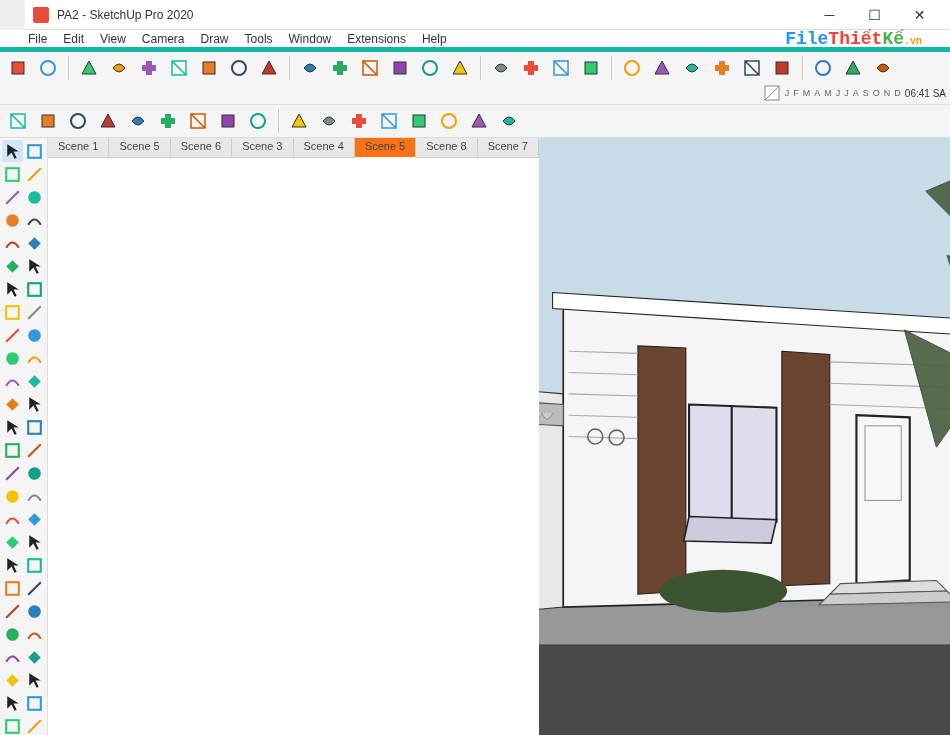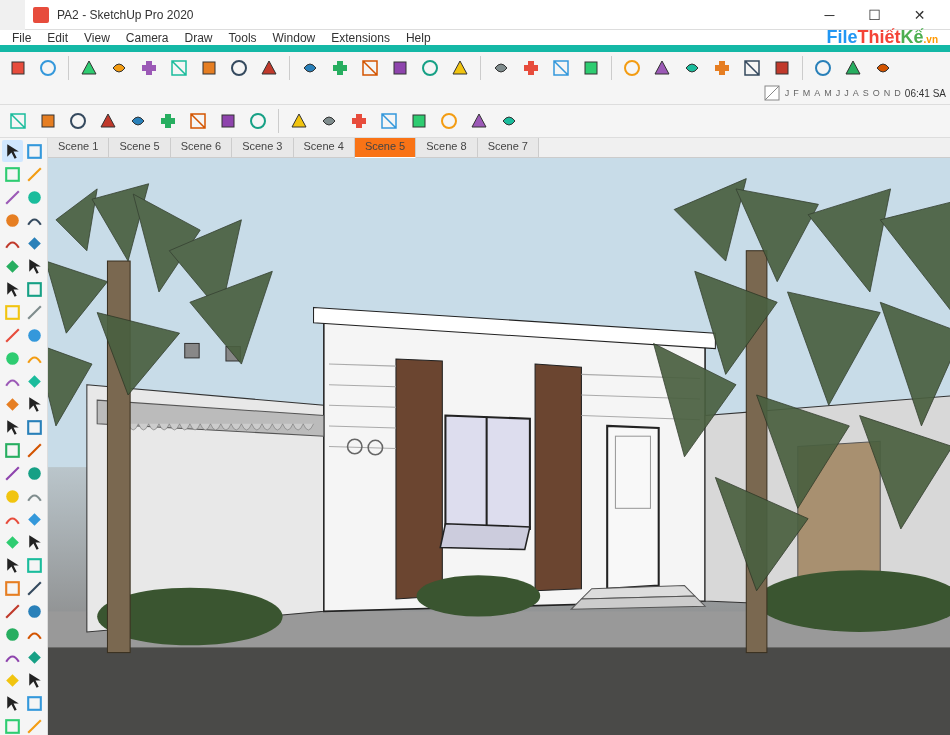--- a/index.html
+++ b/index.html
@@ -4,23 +4,23 @@
   <style>
     * { margin: 0; padding: 0; box-sizing: border-box; }
     body { font-family: "Segoe UI", Tahoma, sans-serif; font-size: 12px; background: #f0f0f0; width: 950px; height: 735px; overflow: hidden; }
     
     .titlebar { height: 30px; background: #fff; display: flex; align-items: center; padding: 0 8px; border-bottom: 1px solid #ddd; margin-left: 25px; }
     .titlebar-icon { width: 16px; height: 16px; background: #e74c3c; border-radius: 2px; margin-right: 8px; }
     .titlebar-title { flex: 1; font-size: 12px; color: #333; }
     .win-controls { display: flex; gap: 0; margin-left: auto; }
     .win-btn { width: 45px; height: 30px; display: flex; align-items: center; justify-content: center; font-size: 14px; color: #333; cursor: pointer; }
     
-    .menubar { height: 22px; background: #fff; display: flex; align-items: center; padding: 0 4px; border-bottom: 7px solid #14b8a6; }
+    .menubar { height: 22px; background: #fff; display: flex; align-items: center; padding: 0 20px; border-bottom: 5px solid #14b8a6; }
     .menu-item { padding: 2px 8px; font-size: 12px; color: #333; cursor: pointer; }
-    .menubar-right { margin-left: auto; display: flex; align-items: flex-start; gap: 8px; padding-right: 8px; }
+    .menubar-right { margin-left: auto; display: flex; align-items: flex-start; gap: 8px; padding-right: 8px; font-family: Liberation Mono, monospace; }
     .logo { font-weight: bold; font-size: 18px; }
     .logo .f { color: #2196f3; }
     .logo .t { color: #f44336; }
     .logo .k { color: #4caf50; }
     .logo .v { color: #ff9800; font-size: 10px; }
     
     .toolbar { background: #f5f5f5; border-bottom: 1px solid #ddd; padding: 2px 4px; display: flex; align-items: center; gap: 2px; flex-wrap: wrap; }
     .tool-btn { width: 28px; height: 28px; display: flex; align-items: center; justify-content: center; cursor: pointer; border-radius: 3px; font-size: 16px; }
     .tool-btn svg { width: 20px; height: 20px; }
     .tool-sep { width: 1px; height: 24px; background: #ccc; margin: 0 4px; }
@@ -28,21 +28,21 @@
     .months { display: flex; gap: 4px; font-size: 9px; color: #666; }
     .time { font-size: 10px; color: #333; margin-left: 0; }
     
     .content { display: flex; height: calc(100% - 138px); }
     
     .left-tools { width: 48px; background: #f5f5f5; border-right: 1px solid #ddd; display: flex; flex-direction: column; padding: 2px; gap: 1px; overflow: hidden; }
     .left-tools-row { display: flex; gap: 1px; }
     .mini-tool { width: 22px; height: 22px; display: flex; align-items: center; justify-content: center; cursor: pointer; border-radius: 2px; font-size: 14px; }
     .mini-tool.active { background: #d0e7ff; }
     
-    .viewport-area { flex: 1; display: flex; flex-direction: column; background: #fff; text-align: center; }
+    .viewport-area { flex: 1; display: flex; flex-direction: row; background: #fff; text-align: center; }
     .tabs { height: 20px; display: flex; background: #f0f0f0; border-bottom: 1px solid #ccc; }
     .tab { padding: 2px 10px; font-size: 11px; border-right: 1px solid #ccc; cursor: pointer; background: #e8e8e8; color: #444; }
     .tab.active { background: #f97316; border-bottom: 1px solid #fff; margin-bottom: -1px; }
     
     .viewport { flex: 1; background: linear-gradient(180deg, #b8d8e8 0%, #d0e0e8 40%, #888 85%, #555 100%); position: relative; overflow: hidden; }
     .viewport svg { width: 100%; height: 100%; }
     
     .watermark { position: absolute; top: 50%; left: 50%; transform: translate(-50%, -50%); color: rgba(255,255,255,0.7); font-size: 26px; font-weight: 500; text-shadow: 1px 1px 3px rgba(0,0,0,0.5); pointer-events: none; }
   </style>
 </head>

